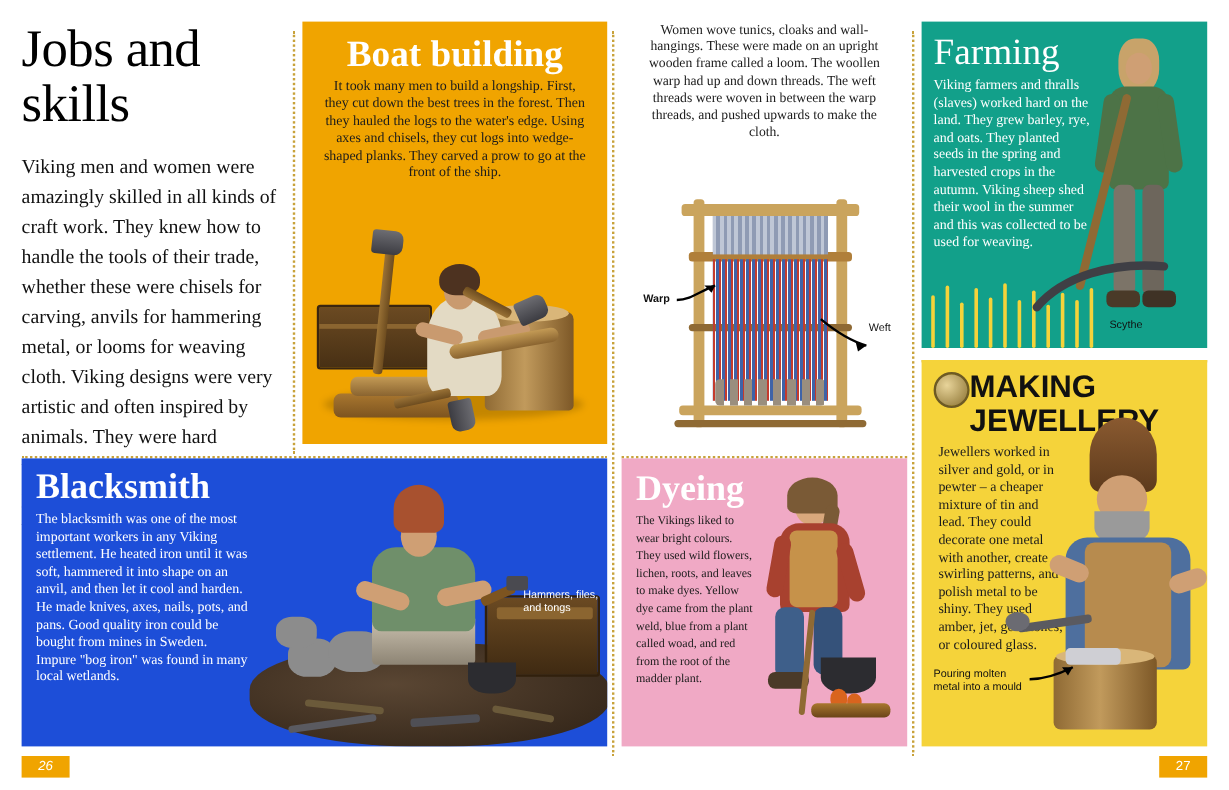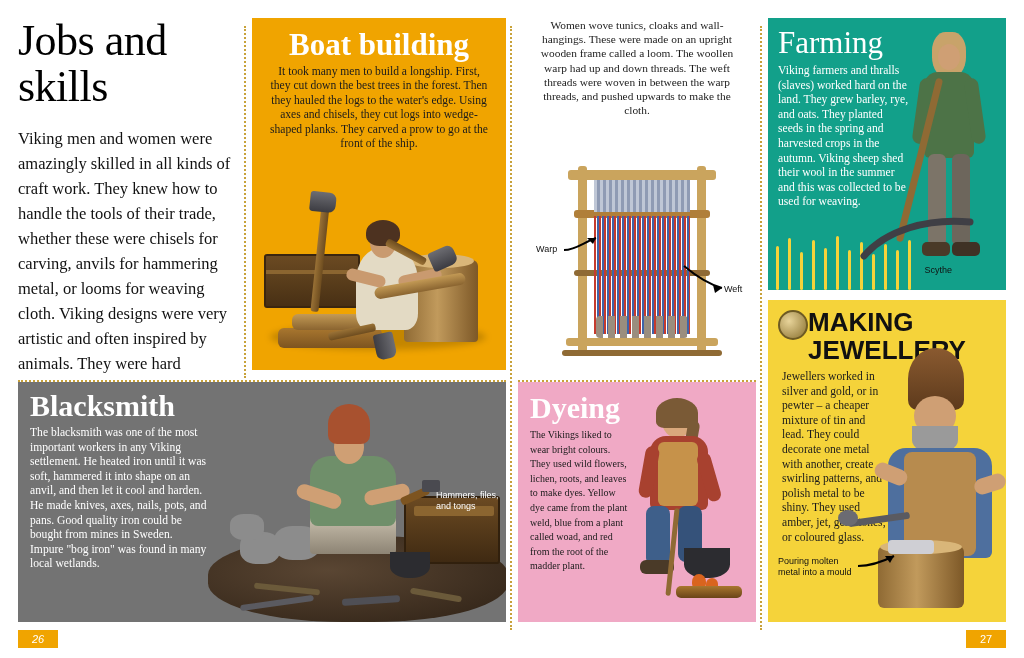--- a/index.html
+++ b/index.html
@@ -59,21 +59,21 @@
   #p-farming{left:768px;top:18px;width:238px;height:272px;background:#12a08a;}
   #p-farming .title{
     font-size:31px;line-height:34px;color:#ffffff;padding:8px 0 2px 10px;
     font-weight:400;font-family:"Liberation Serif",serif;
   }
   #p-farming .body{
     font-size:11.6px;line-height:14.6px;color:#ffffff;padding:2px 96px 0 10px;
   }
 
   
-  #p-blacksmith{left:18px;top:382px;width:488px;height:240px;background:#737373;}
+  #p-blacksmith{left:18px;top:382px;width:488px;height:240px;background:#1d4ed8;}
   #p-blacksmith .title{
     font-size:30px;line-height:32px;color:#ffffff;padding:8px 0 2px 12px;
     font-weight:700;font-family:"Liberation Serif",serif;
   }
   #p-blacksmith .body{
     font-size:11.6px;line-height:14.6px;color:#ffffff;padding:2px 0 0 12px;width:178px;
   }
 
   
   #p-dyeing{left:518px;top:382px;width:238px;height:240px;background:#f0a9c5;}
@@ -215,27 +215,27 @@
       <div class="loomframe" style="left:-6px;top:172px;width:152px;height:8px;"></div>
       <div class="loomframe" style="left:-10px;top:184px;width:160px;height:6px;background:#8f6a34;"></div>
 
       <div style="position:absolute;left:22px;top:14px;width:96px;height:32px;background:repeating-linear-gradient(90deg,#bfc7d6 0 3px,#8f9bb4 3px 6px);"></div>
 
       <div style="position:absolute;left:22px;top:50px;width:96px;height:118px;background:repeating-linear-gradient(90deg,#c43b2e 0 2px,transparent 2px 5px),repeating-linear-gradient(90deg,transparent 0 3px,#3f63a8 3px 5px);"></div>
 
       <div style="position:absolute;left:24px;top:150px;width:92px;height:22px;background:repeating-linear-gradient(90deg,#9a8e7e 0 7px,transparent 7px 12px);border-radius:4px;"></div>
     </div>
 
-    <div class="callout" style="left:18px;top:226px;">Warp</div>
+    <div class="callout" style="left:18px;top:226px;font-weight:bold;">Warp</div>
     <svg class="arrow" style="left:44px;top:214px;" width="40" height="28">
       <path d="M2 18 C14 18 22 10 34 6" stroke="#000" stroke-width="2" fill="none"></path>
       <path d="M34 6 l-9 0 l6 6 z" fill="#000"></path>
     </svg>
 
-    <div class="callout" style="left:206px;top:266px;">Weft</div>
+    <div class="callout" style="left:206px;top:250px;">Weft</div>
     <svg class="arrow" style="left:162px;top:244px;" width="46" height="34">
       <path d="M4 4 C16 14 28 22 42 26" stroke="#000" stroke-width="2" fill="none"></path>
       <path d="M42 26 l-9 -3 l2 8 z" fill="#000"></path>
     </svg>
   </div>
 
   <div class="panel" id="p-farming">
     <div class="title">Farming</div>
     <div class="body">Viking farmers and thralls (slaves) worked hard on the land. They grew barley, rye, and oats. They planted seeds in the spring and harvested crops in the autumn. Viking sheep shed their wool in the summer and this was collected to be used for weaving.</div>
 

